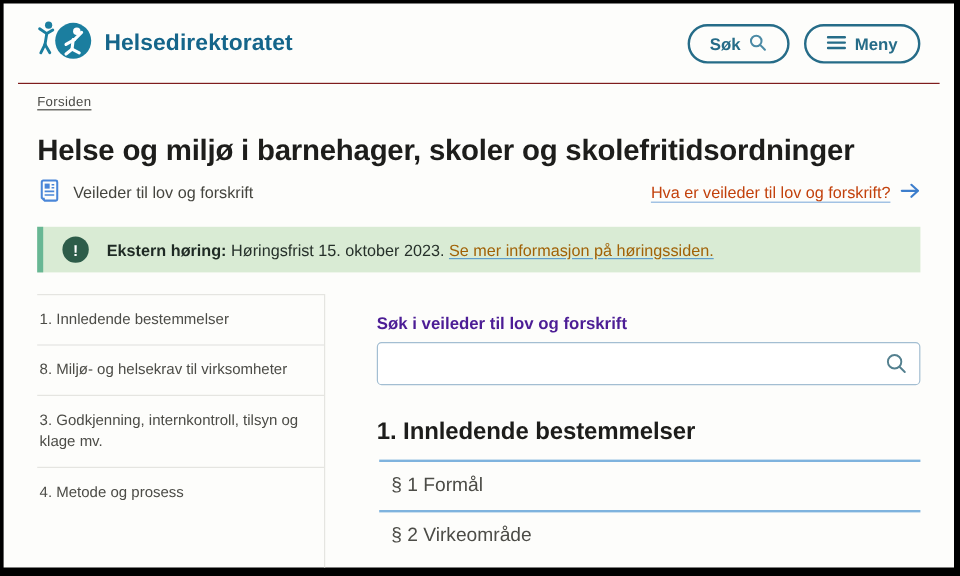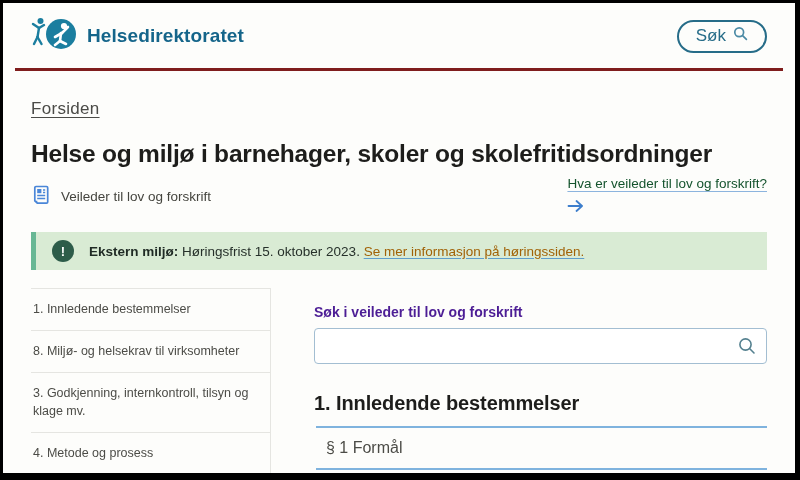--- a/index.html
+++ b/index.html
@@ -11,47 +11,47 @@
   }
   .frame {
     width:800px; height:480px;
     border:3px solid #000; border-right-width:5px; border-bottom-width:7px;
     background:#fdfdfb; overflow:hidden;
   }
   
   .header {
     display:flex; justify-content:space-between; align-items:center;
     margin:0 12px; padding:13px 16px 12px 16px;
-    border-bottom:3px solid #7f1d1d;
+    border-bottom:1px solid #7f1d1d;
   }
   .brand { display:flex; align-items:center; gap:10px; text-decoration:none; cursor:pointer; }
   .brand-text { font-size:19px; font-weight:bold; color:var(--brand-dark); letter-spacing:.1px; }
   .header-actions { display:flex; gap:12px; }
   .pill {
     display:flex; align-items:center; gap:7px;
     height:33px; padding:0 17px;
     background:transparent; border:2px solid var(--brand-border); border-radius:17px;
-    color:var(--brand-border); font-family:inherit; font-size:17px; font-weight:400;
+    color:var(--brand-border); font-family:inherit; font-size:14px; font-weight:700;
     cursor:pointer;
   }
   
   .content { padding:0 28px; }
-  .breadcrumb { margin-top:28px; font-size:17px; letter-spacing:.3px; }
+  .breadcrumb { margin-top:9px; font-size:11px; letter-spacing:.3px; }
   .breadcrumb a { color:var(--body-gray); text-decoration:underline; text-underline-offset:3px; cursor:pointer; }
   h1 {
     margin-top:21px; font-size:24.5px; letter-spacing:-0.2px; white-space:nowrap;
     color:var(--title-dark);
   }
   .meta-row {
     margin-top:8px; display:flex; justify-content:space-between; align-items:center;
     font-size:13.5px; color:#45453f;
   }
   .doc-type { display:flex; align-items:center; gap:10px; }
   .about-link {
-    display:flex; gap:8px; color:#14532d; cursor:pointer;flex-direction:column;
+    display:flex; align-items:center; gap:8px; color:#c2410c; cursor:pointer;
   }
   .about-link .lbl { text-decoration:underline; text-decoration-color:#8cb4de; text-underline-offset:3px; }
   
   .alert {
     margin-top:16px; min-height:38px;
     background:var(--alert-bg); border-left:5px solid var(--alert-border);
     display:flex; align-items:center; gap:15px; padding:8px 16px;
     font-size:13.5px; color:#26302a;
   }
   .alert-icon {
@@ -120,20 +120,30 @@
     <div class="header-actions">
       <button class="pill">
         <span>Søk</span>
         <span>
           <svg width="15" height="15" viewBox="0 0 15 15" fill="none" stroke="#4b8aa5" stroke-width="1.7" stroke-linecap="round">
             <circle cx="6.2" cy="6.2" r="4.4"></circle>
               <path d="M9.6 9.6 L13.4 13.4"></path>
           </svg>
         </span>
       </button>
+      <button class="pill">
+        <span>
+          <svg width="16" height="13" viewBox="0 0 16 13" stroke="#266c88" stroke-width="2" stroke-linecap="round">
+            <path d="M1 2 H15"></path>
+              <path d="M1 6.5 H15"></path>
+              <path d="M1 11 H15"></path>
+          </svg>
+        </span>
+        <span>Meny</span>
+      </button>
     </div>
   </header>
 
   <div class="content">
 
     <nav class="breadcrumb">
       <a>Forsiden</a>
     </nav>
 
     <h1>Helse og miljø i barnehager, skoler og skolefritidsordninger</h1>
@@ -157,21 +167,21 @@
             <path d="M1.5 7 H14.5"></path>
               <path d="M9.5 2 L15 7 L9.5 12"></path>
           </svg>
         </span>
       </a>
     </div>
 
     <div class="alert">
       <span class="alert-icon">!</span>
       <p>
-        <b>Ekstern miljø:</b>
+        <b>Ekstern høring:</b>
         <span>Høringsfrist 15. oktober 2023.</span>
         <a>Se mer informasjon på høringssiden.</a>
       </p>
     </div>
 
     <div class="columns">
 
       <nav class="sidebar">
         <ul>
             <li>

